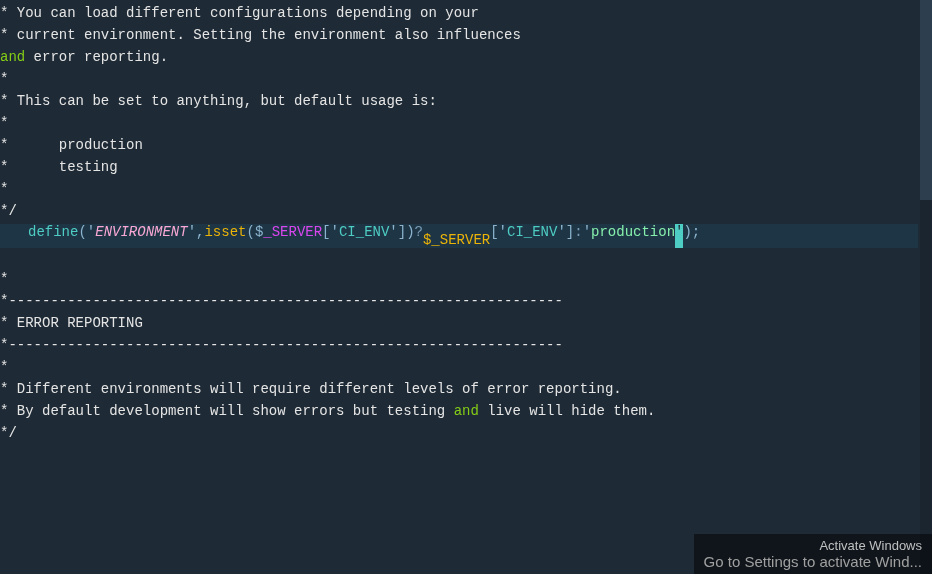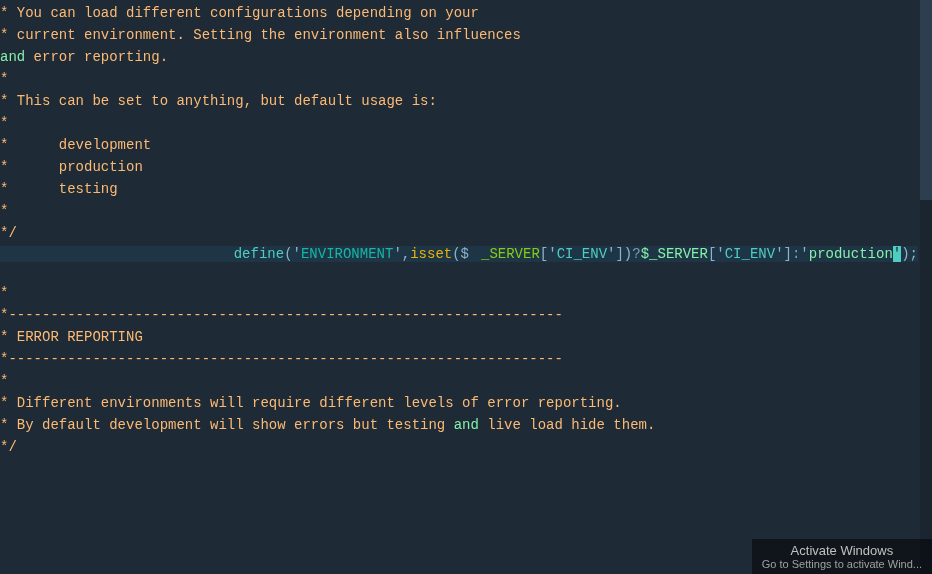--- a/index.html
+++ b/index.html
@@ -53,63 +53,62 @@
 
     .line {
       display: flex;
       align-items: baseline;
       min-height: 22px;
       padding: 1px 0;
       white-space: pre;
     }
 
     .comment {
-      color: #fdba74;
+      color: #e5e5e5;
       text-align: right;
     }
 
     .keyword {
       color: #4ecdc4;
     }
 
     .highlight-word {
-      color: #86efac;
+      color: #84cc16;
     }
 
     .cursor-char {
       background-color: #4ecdc4;
       color: #1e2a35;
     }
 
     .windows-activation {
       position: absolute;
       bottom: 0;
       right: 0;
       background-color: rgba(0,0,0,0.5);
       padding: 4px 10px;
-      text-align: center;
+      text-align: right;
     }
 
     .activation-title {
       color: #c0c0c0;
       font-family: 'Segoe UI', Arial, sans-serif;
       font-size: 13px;
     }
 
     .activation-subtitle {
       color: #a0a0a0;
       font-family: 'Segoe UI', Arial, sans-serif;
-      font-size: 11px;
+      font-size: 15px;
     }
 
     .define-line {
       background-color: #1e3545;
       display: flex;
       padding-left: 28px;
-      justify-content: flex-end;
     }
   </style>
 </head>
 <body>
 
 <div class="code-editor">
   <div class="code-content">
 
     <div class="line">
       <span class="comment">* You can load different configurations depending on your</span>
@@ -123,48 +122,45 @@
     <div class="line">
       <span class="comment">*</span>
     </div>
     <div class="line">
       <span class="comment">* This can be set to anything, but default usage is:</span>
     </div>
     <div class="line">
       <span class="comment">*</span>
     </div>
     <div class="line">
-      <span class="comment">*      development</span>
-    </div>
-    <div class="line">
       <span class="comment">*      production</span>
     </div>
     <div class="line">
       <span class="comment">*      testing</span>
     </div>
     <div class="line">
       <span class="comment">*</span>
     </div>
     <div class="line">
       <span class="comment">*/</span>
     </div>
 
     <div class="define-line">
       <span class="keyword">define</span>
         <span style="color:#8cb4ce;">('</span>
-        <span style="color:#14b8a6;">ENVIRONMENT</span>
+        <span style="color:#f9a8d4;font-style:italic;">ENVIRONMENT</span>
         <span style="color:#8cb4ce;">', </span>
         <span style="color:#eab308;">isset</span>
         <span style="color:#8cb4ce;">($</span>
-        <span style="color:#84cc16;margin-left:12px;">_SERVER</span>
+        <span style="color:#d946ef;">_SERVER</span>
         <span style="color:#8cb4ce;">['</span>
         <span style="color:#4ecdc4;">CI_ENV</span>
         <span style="color:#8cb4ce;">'])</span>
         <span style="color:#7a9cb5;"> ? </span>
-        <span style="color:#86efac;">$_SERVER</span>
+        <span style="color:#eab308;margin-top:8px;">$_SERVER</span>
         <span style="color:#8cb4ce;">['</span>
         <span style="color:#4ecdc4;">CI_ENV</span>
         <span style="color:#8cb4ce;">'] </span>
         <span style="color:#7a9cb5;">: </span>
         <span style="color:#8cb4ce;">'</span>
         <span style="color:#86efac;">production</span>
         <span class="cursor-char">'</span>
         <span style="color:#8cb4ce;">);</span>
     </div>
 
@@ -181,21 +177,21 @@
     <div class="line">
       <span class="comment">*------------------------------------------------------------------</span>
     </div>
     <div class="line">
       <span class="comment">*</span>
     </div>
     <div class="line">
       <span class="comment">* Different environments will require different levels of error reporting.</span>
     </div>
     <div class="line">
-      <span class="comment">* By default development will show errors but testing </span><span class="highlight-word">and</span><span class="comment"> live load hide them.</span>
+      <span class="comment">* By default development will show errors but testing </span><span class="highlight-word">and</span><span class="comment"> live will hide them.</span>
     </div>
     <div class="line">
       <span class="comment">*/</span>
     </div>
   </div>
 
   <div class="scrollbar">
     <div class="scrollbar-thumb"></div>
   </div>
 

